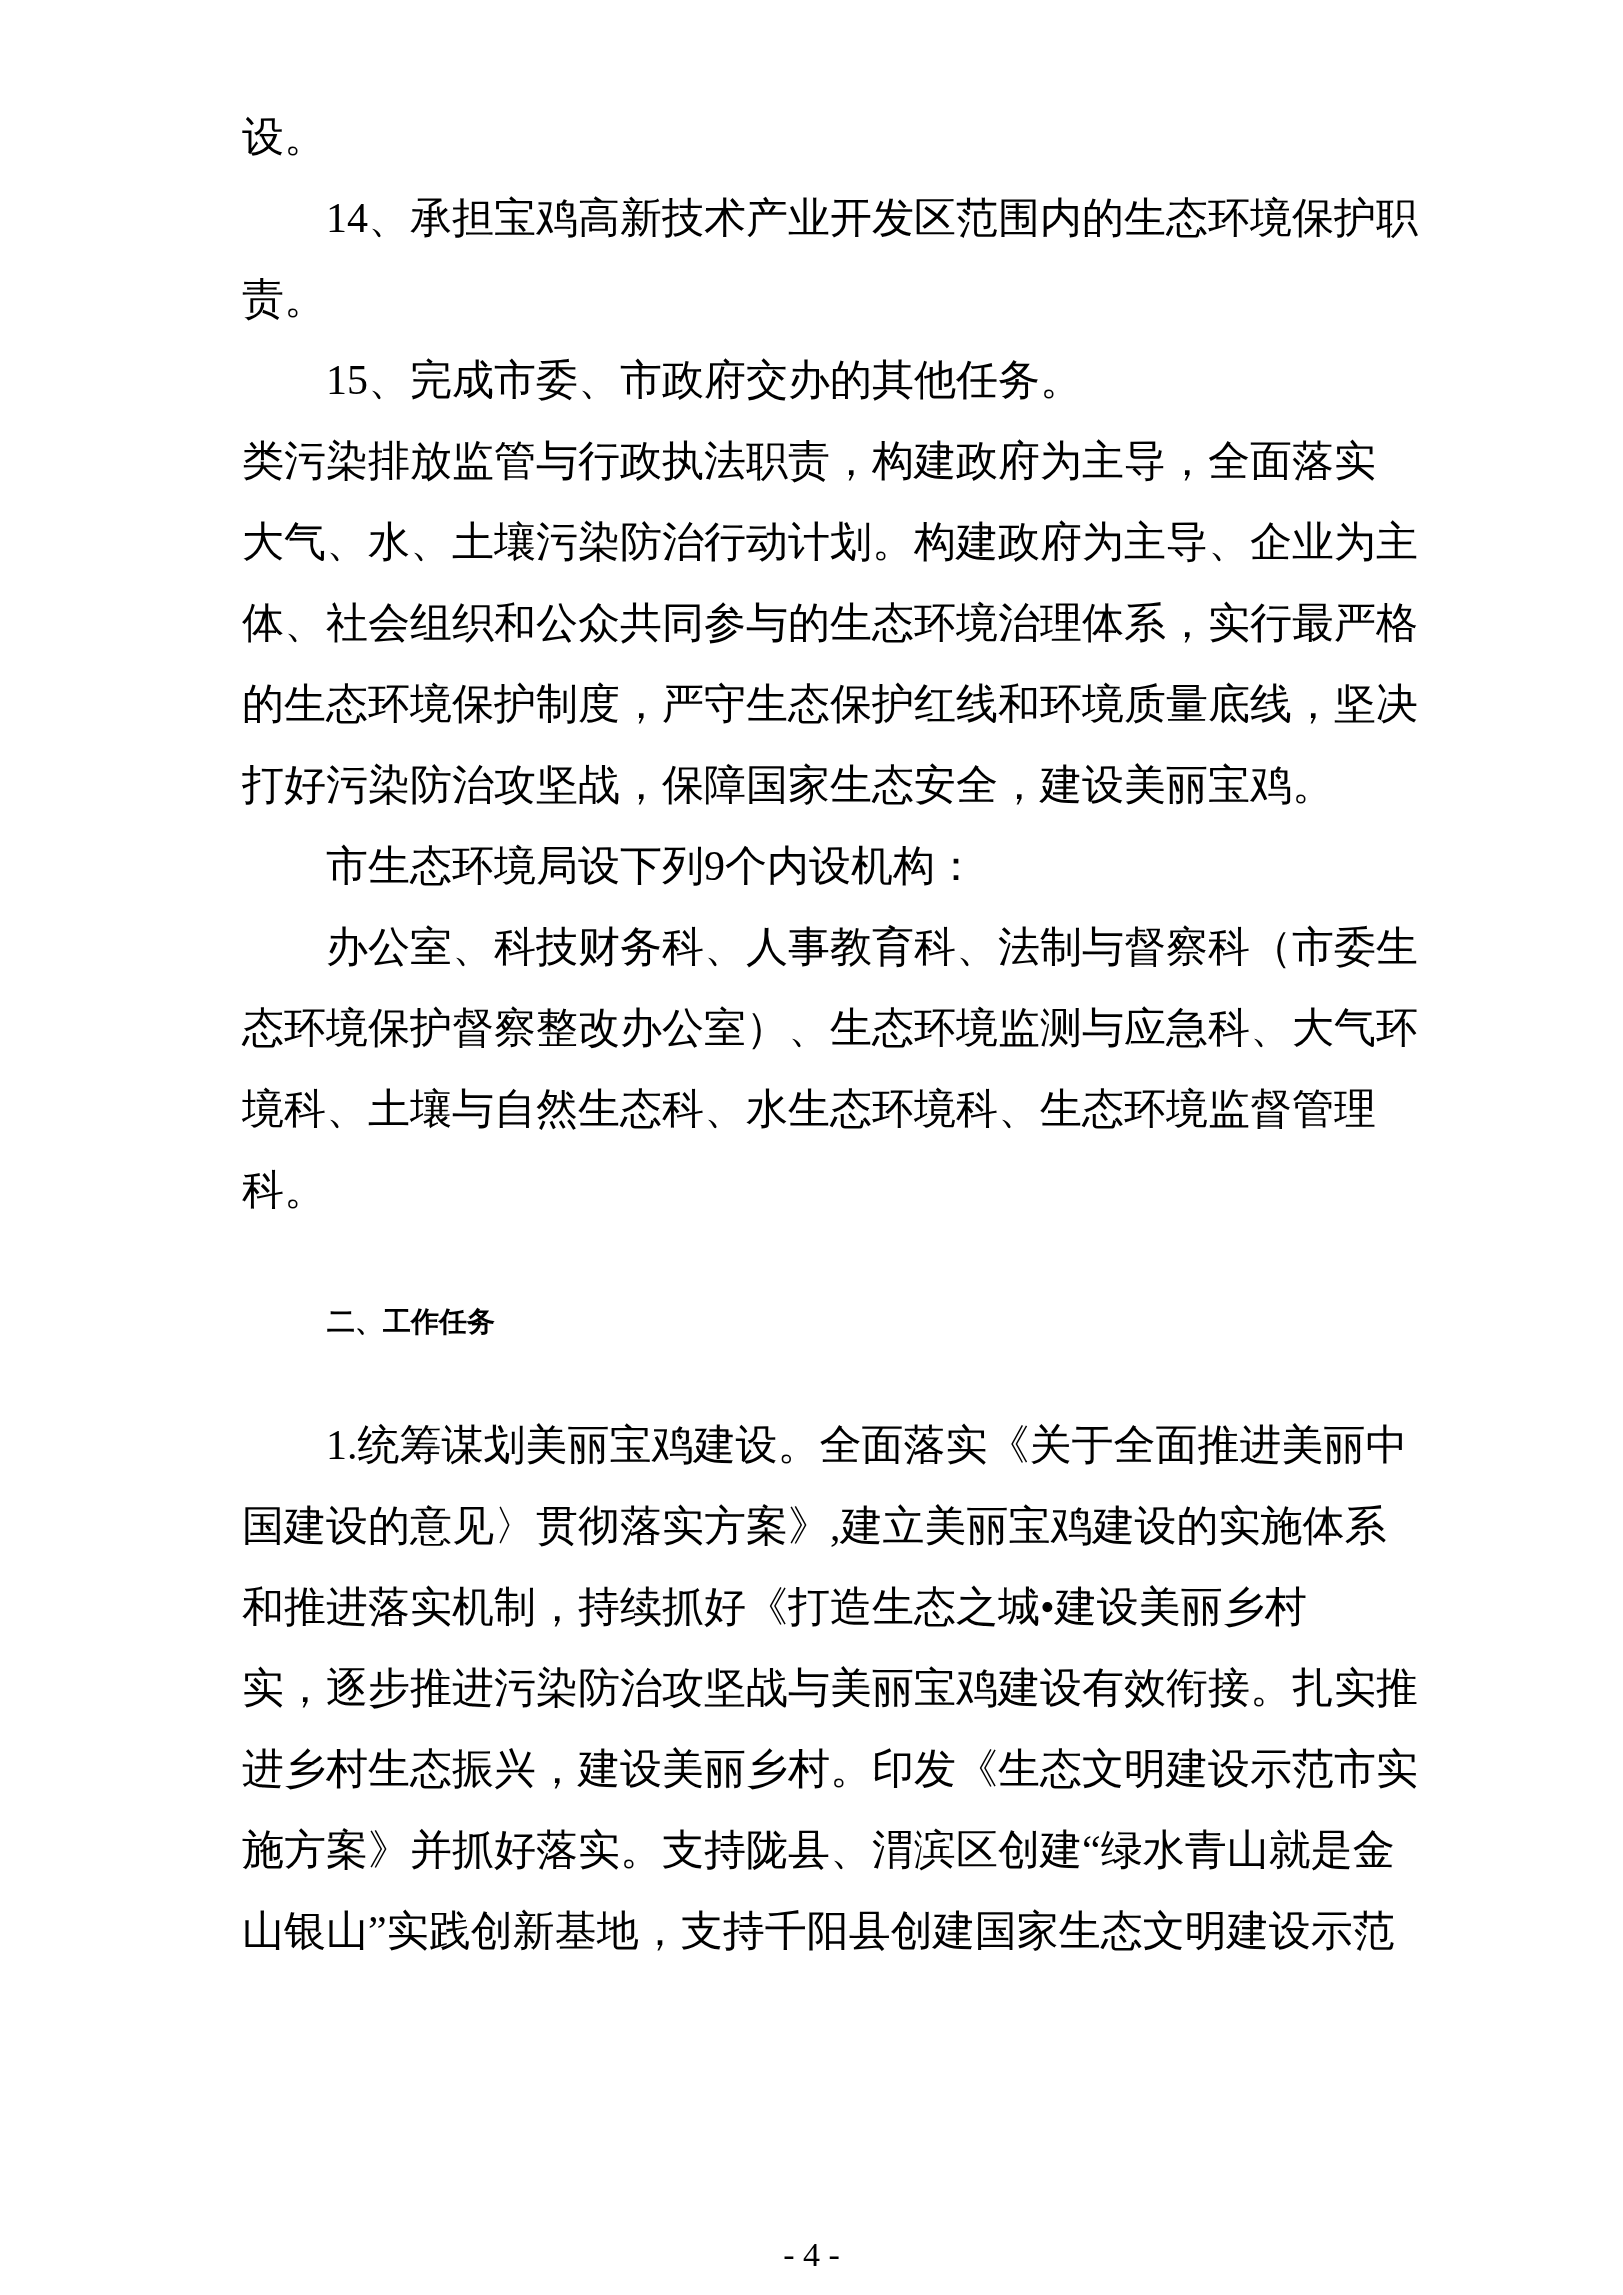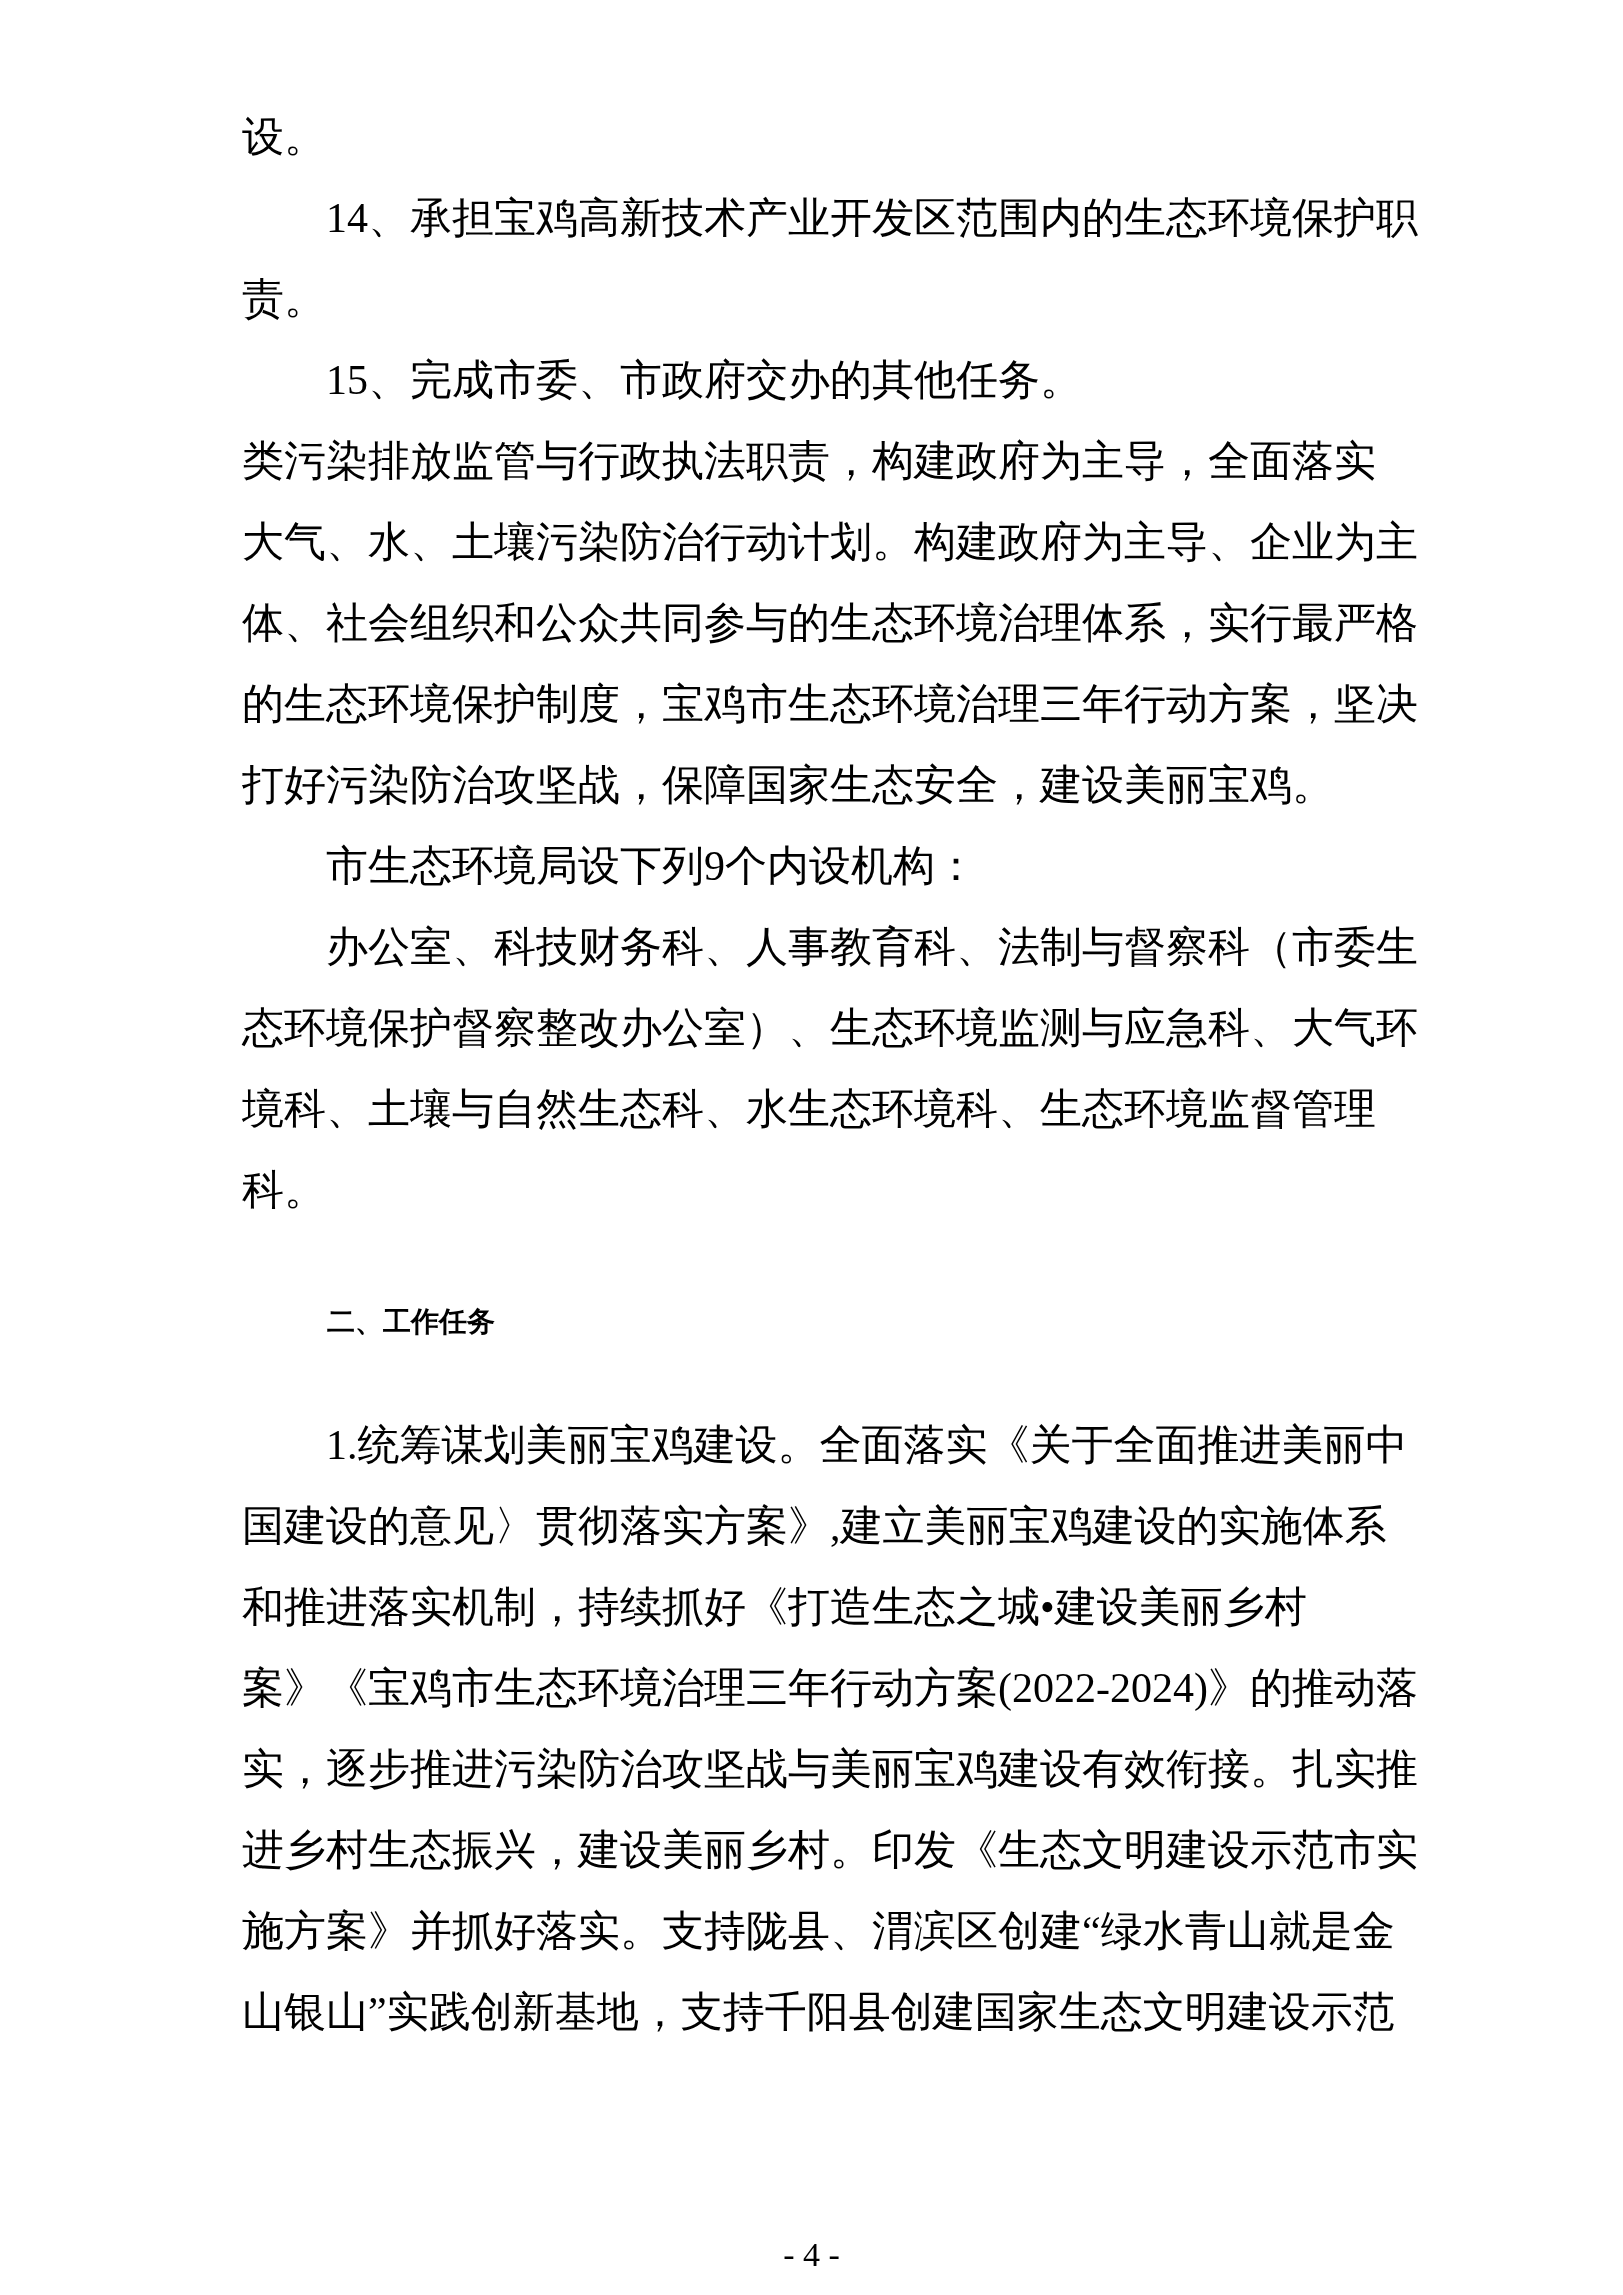--- a/index.html
+++ b/index.html
@@ -60,32 +60,31 @@
 
 <div class="page">
   <div class="doc">
     <div class="line">设。</div>
     <div class="line indent">14、承担宝鸡高新技术产业开发区范围内的生态环境保护职</div>
     <div class="line">责。</div>
     <div class="line indent">15、完成市委、市政府交办的其他任务。</div>
     <div class="line">类污染排放监管与行政执法职责，构建政府为主导，全面落实</div>
     <div class="line">大气、水、土壤污染防治行动计划。构建政府为主导、企业为主</div>
     <div class="line">体、社会组织和公众共同参与的生态环境治理体系，实行最严格</div>
-    <div class="line">的生态环境保护制度，宝鸡市生态环境治理三年行动方案，坚决</div>
+    <div class="line">的生态环境保护制度，严守生态保护红线和环境质量底线，坚决</div>
     <div class="line">打好污染防治攻坚战，保障国家生态安全，建设美丽宝鸡。</div>
     <div class="line indent">市生态环境局设下列9个内设机构：</div>
     <div class="line indent">办公室、科技财务科、人事教育科、法制与督察科（市委生</div>
     <div class="line">态环境保护督察整改办公室）、生态环境监测与应急科、大气环</div>
     <div class="line">境科、土壤与自然生态科、水生态环境科、生态环境监督管理</div>
     <div class="line">科。</div>
     <div class="heading">二、工作任务</div>
     <div class="line indent">1.统筹谋划美丽宝鸡建设。全面落实《关于全面推进美丽中</div>
     <div class="line">国建设的意见〉贯彻落实方案》,建立美丽宝鸡建设的实施体系</div>
     <div class="line">和推进落实机制，持续抓好《打造生态之城•建设美丽乡村</div>
-    <div class="line">案》《宝鸡市生态环境治理三年行动方案(2022-2024)》的推动落</div>
     <div class="line">实，逐步推进污染防治攻坚战与美丽宝鸡建设有效衔接。扎实推</div>
     <div class="line">进乡村生态振兴，建设美丽乡村。印发《生态文明建设示范市实</div>
     <div class="line">施方案》并抓好落实。支持陇县、渭滨区创建“绿水青山就是金</div>
     <div class="line">山银山”实践创新基地，支持千阳县创建国家生态文明建设示范</div>
   </div>
   <div class="footer">- 4 -</div>
 </div>
 
 
 </body></html>

